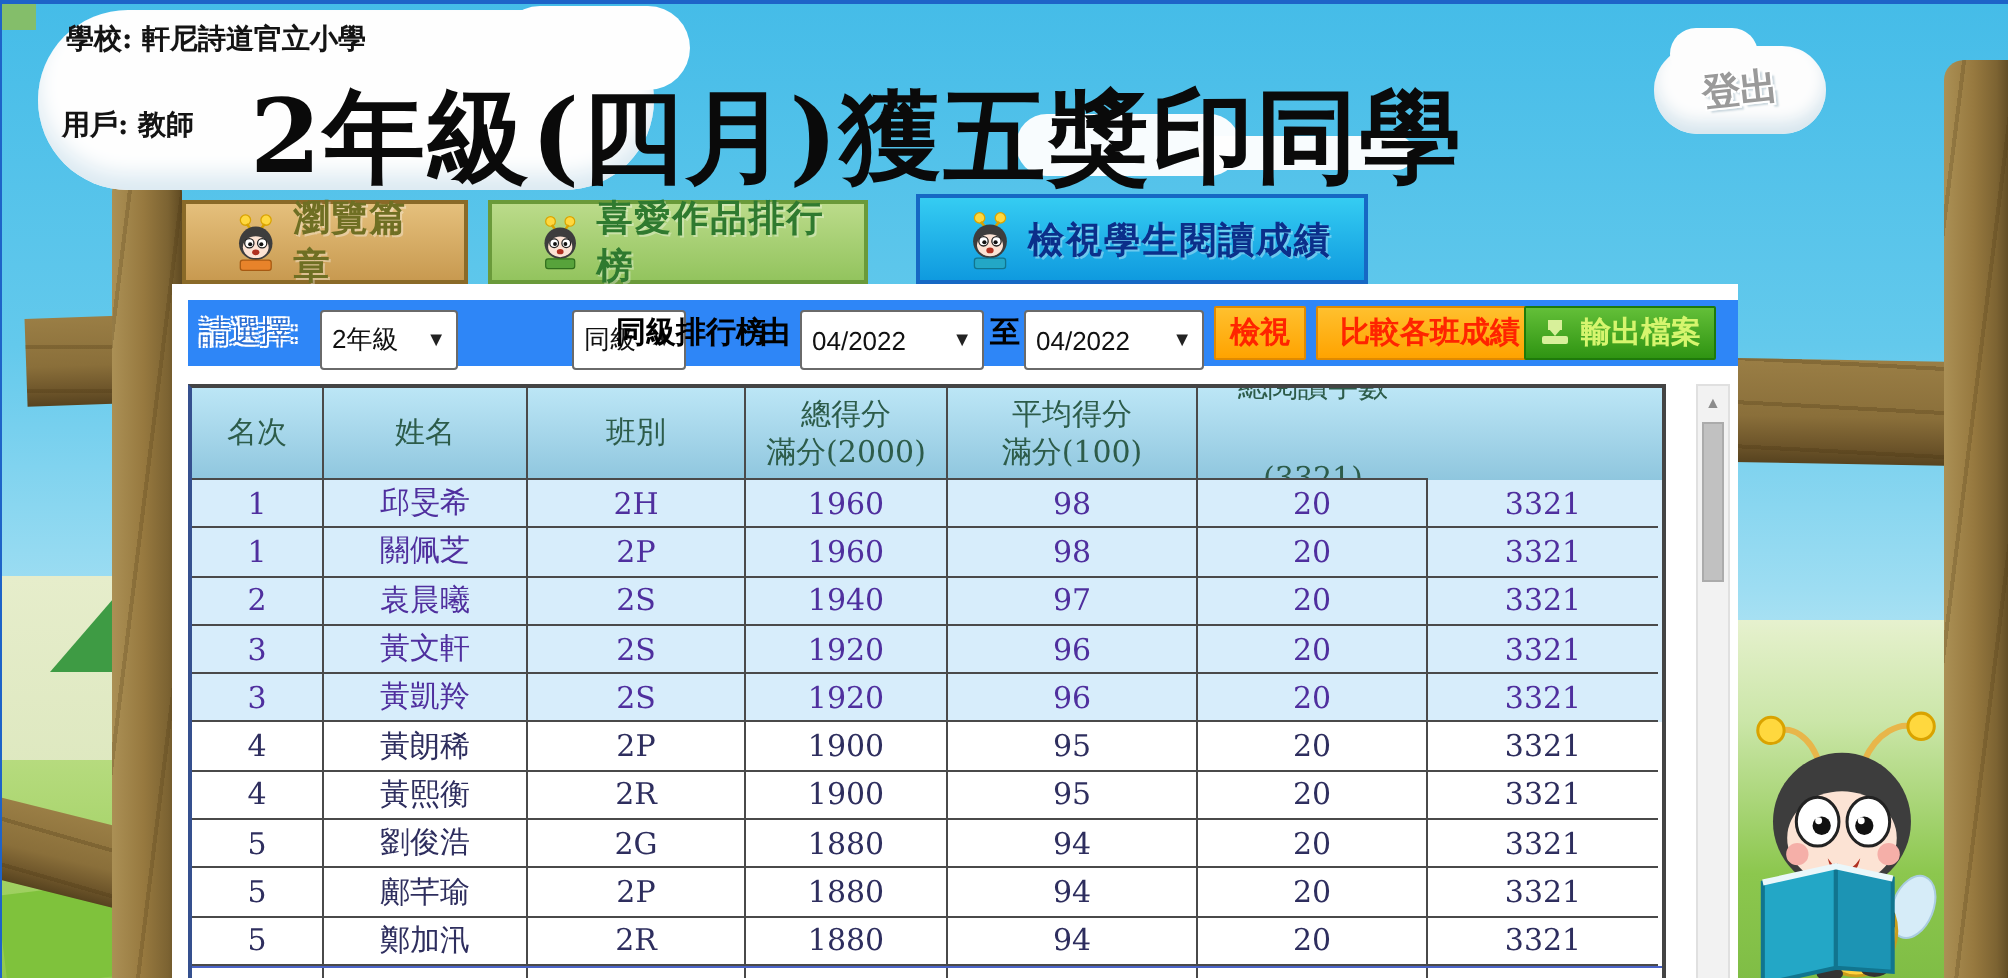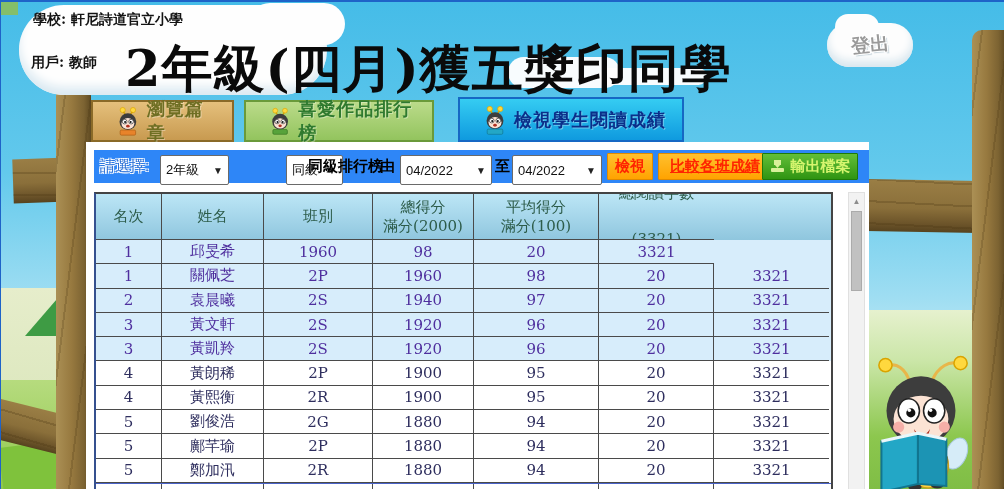--- a/index.html
+++ b/index.html
@@ -74,21 +74,21 @@
   #from-date-select { left:306px; width:92px; }
   #to-date-select { left:418px; width:90px; }
   .tb-label { font-size:15px; font-weight:bold; color:#000; }
   #ranking-label { left:214px; }
   #from-label { left:286px; }
   #to-label { left:401px; }
   .tb-btn { position:absolute; top:3px; height:27px; border-radius:1px; display:flex; align-items:center; justify-content:center;
     font-size:15px; font-weight:bold; cursor:pointer; }
   .orange-btn { background:linear-gradient(180deg,#FFC02E,#FFA300); border:1px solid #E08A00; color:#FF2400; }
   #view-btn { left:513px; width:46px; }
-  #compare-btn { left:564px; width:114px;text-decoration:underline; }
+  #compare-btn { left:564px; width:114px; }
   #export-btn { left:668px; width:96px; background:linear-gradient(180deg,#63BF38,#2F9412); border:1px solid #1E7A0A; color:#D6F56E; gap:6px; }
 
   
   #rank-table { position:absolute; left:8px; top:50px; width:739px; border:2px solid #444; border-left-color:#35508F; background:#fff; }
   .trow, #thead-row, #partial-row { display:grid; grid-template-columns:66px 102px 109px 101px 125px 115px 115px; }
   .cell, .hcell { border-right:1px solid #4A4A4A; border-bottom:1px solid #4A4A4A;
     display:flex; align-items:center; justify-content:center; text-align:center; overflow:hidden; }
   .cell:last-child, .hcell:last-child { border-right:none;gap:27px; }
   #thead-row { height:46px; background:linear-gradient(180deg,#BCE6F6,#8FC6DE); }
   .hcell { flex-direction:column; font-size:15px; color:#2D5C4A; line-height:1.25; font-family:"DejaVu Serif","Liberation Serif",serif; }
@@ -253,20 +253,21 @@
           <span>總閱讀字數</span>
           <span>(3321)</span>
           </div>
       </div>
 
       <div id="tbody">
 
           <div class="trow hl">
             <div class="cell">1</div>
             <div class="cell">邱旻希</div>
+            <div class="cell">2H</div>
             <div class="cell">1960</div>
             <div class="cell">98</div>
             <div class="cell">20</div>
             <div class="cell">3321</div>
           </div>
 
           <div class="trow hl">
             <div class="cell">1</div>
             <div class="cell">關佩芝</div>
             <div class="cell">2P</div>

